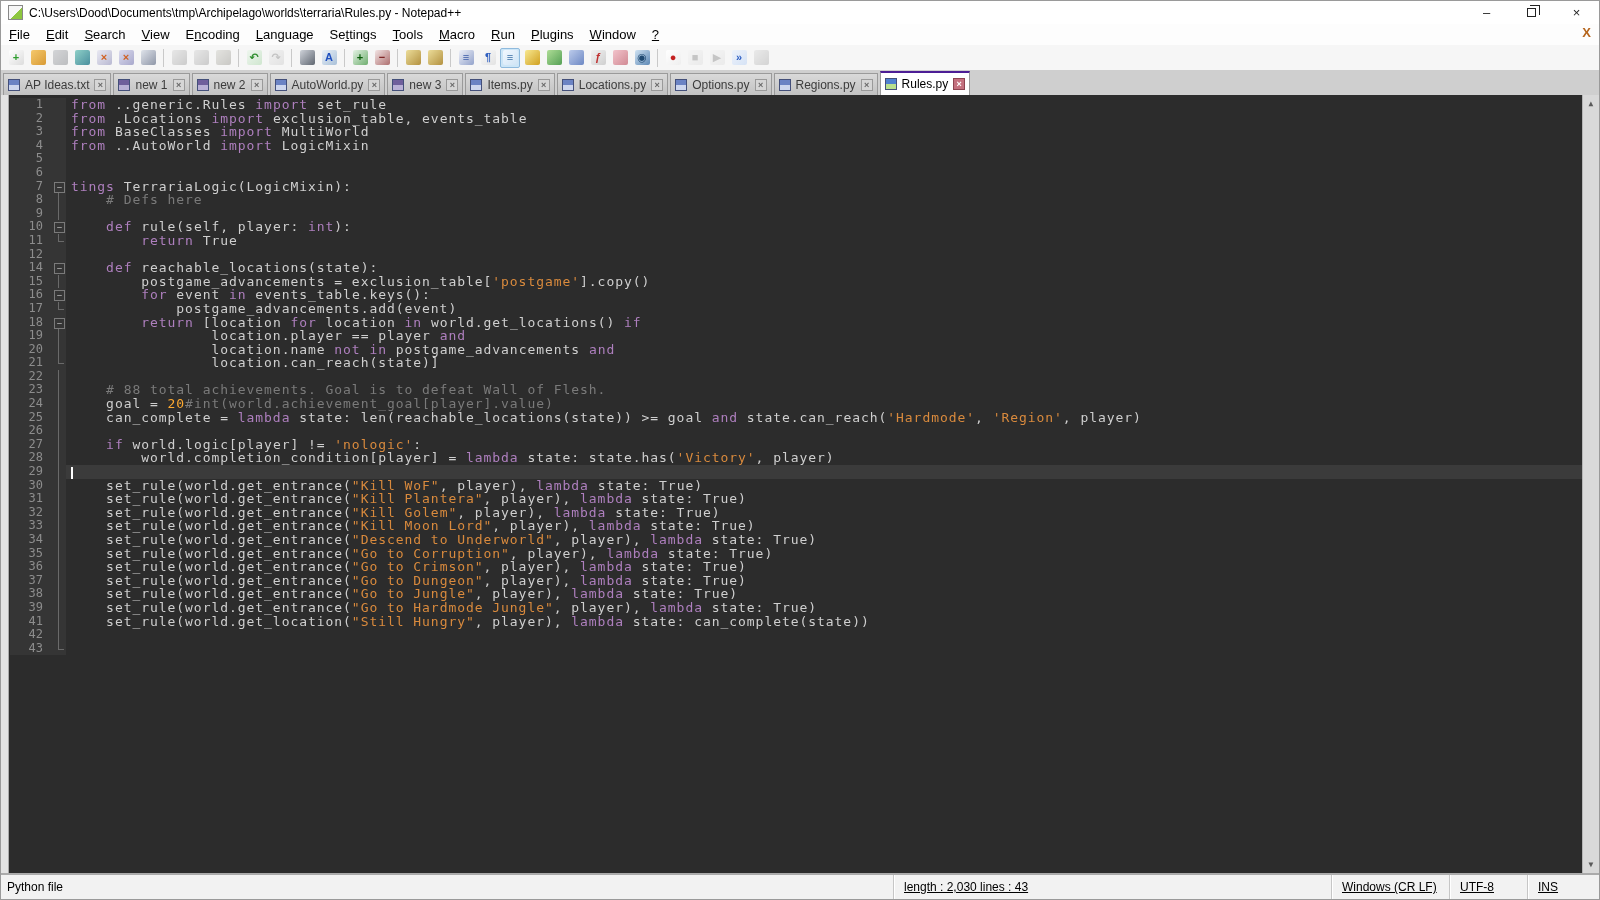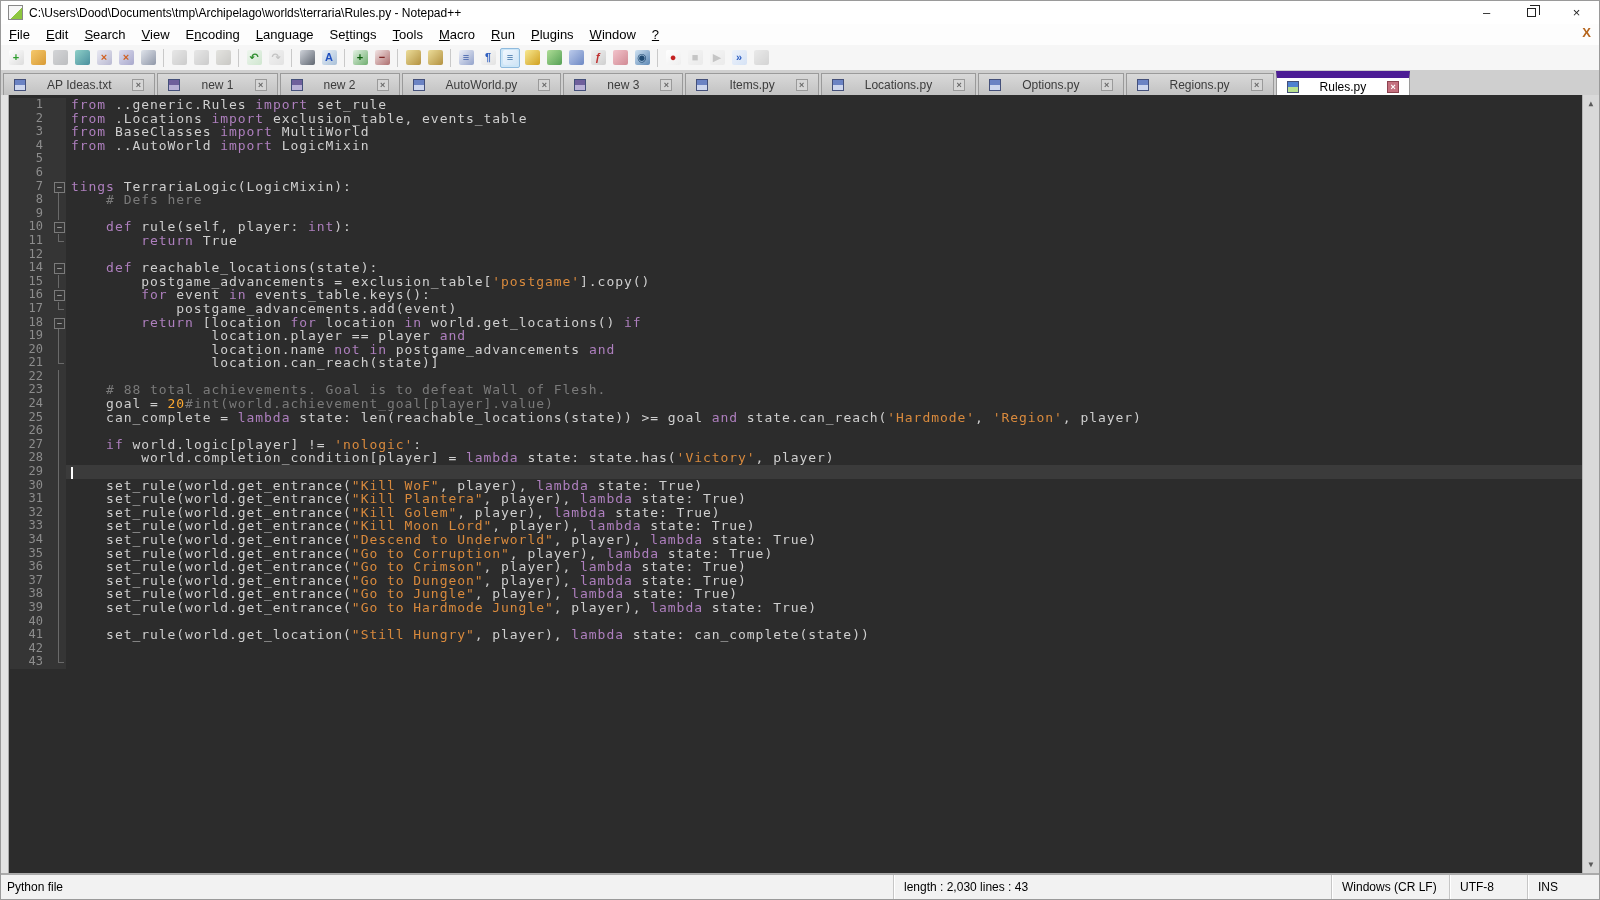--- a/index.html
+++ b/index.html
@@ -35,24 +35,24 @@
             justify-content:center; border:1px solid transparent; border-radius:2px; }
   .tb-ic { width:15px; height:15px; border-radius:2px; display:flex; align-items:center;
            justify-content:center; font-size:11px; font-weight:bold; line-height:1; }
   .tb-btn.disabled { opacity:.45; filter:grayscale(.8); }
   .tb-btn.active { background:#cde6f7; border:1px solid #8fbadd; }
   .tb-sep { width:1px; height:18px; background:#c9c9c9; margin:0 4px; }
 
   
   .tabbar { height:25px; background:#cfcfcf; display:flex; align-items:flex-end;
             padding-left:2px; flex:0 0 auto; }
-  .tab { display:inline-flex; align-items:center; gap:21px; height:22px; padding:0 10px;
+  .tab { display:inline-flex; align-items:center; gap:5px; height:22px; padding:0 4px;
          margin-right:2px; font-size:12px; color:#3c3c3c;
          background:linear-gradient(#d9d9d9,#c2c2c2); border:1px solid #9a9a9a; border-bottom:none; }
-  .tab.active { background:#ffffff; color:#000; height:24px; border-top:7px solid #4c1d95; }
+  .tab.active { background:#ffffff; color:#000; height:24px; border-top:2px solid #4c1d95; }
   .floppy { width:12px; height:12px; border:1px solid #44507a; }
   .tab-x { width:12px; height:12px; border:1px solid #9a9a9a; background:#d6d6d6; color:#666;
            font-size:9px; line-height:10px; text-align:center; font-weight:bold; }
   .tab.active .tab-x { background:#c4707e; border-color:#8e4350; color:#fff; }
 
   
   .editor { flex:1 1 auto; position:relative; background:#2c2c2c; overflow:hidden;
             font-family:"DejaVu Sans Mono","Liberation Mono",monospace; }
   .ed-leftstrip { position:absolute; left:0; top:0; bottom:0; width:8px; background:#e3e3e3;
                   border-right:1px solid #aaa; }
@@ -75,21 +75,21 @@
 
   .vscroll { position:absolute; right:0; top:0; bottom:0; width:17px; background:#d9d9d9;
              border-left:1px solid #b5b5b5; display:flex; flex-direction:column;
              justify-content:space-between; align-items:center; }
   .vs-arrow { font-size:8px; color:#5a5a5a; padding:4px 0; }
 
   
   .statusbar { height:26px; background:#f2f2f2; border-top:2px solid #ababab; display:flex;
                align-items:stretch; font-size:12px; color:#000; flex:0 0 auto; }
   .seg { display:flex; align-items:center; padding:0 10px; white-space:nowrap; }
-  .seg + .seg { border-left:1px solid #c6c6c6; box-shadow:inset 1px 0 0 #fff; }
+  .seg + .seg { border-left:1px solid #c6c6c6; box-shadow:inset 1px 0 0 #fff;text-decoration:underline; }
   .seg-filetype { flex:1 1 auto; padding-left:6px; }
   .seg-length { flex:0 0 222px; } .seg-pos { flex:0 0 216px;margin-top:32px; } .seg-eol { flex:0 0 118px; }
   .seg-enc { flex:0 0 78px; } .seg-ins { flex:0 0 72px; }
 </style>
 </head>
 <body>
 
 <div id="window">
 
   <div class="titlebar">
@@ -467,25 +467,20 @@
           <span class="ln">38</span>
           <span class="fold v"></span>
           <span class="code"><span class="tok-d">    set_rule(world.get_entrance(</span><span class="tok-s">"Go to Jungle"</span><span class="tok-d">, player), </span><span class="tok-k">lambda</span><span class="tok-d"> state: True)</span></span>
         </div>
         <div class="ed-row">
           <span class="ln">39</span>
           <span class="fold v"></span>
           <span class="code"><span class="tok-d">    set_rule(world.get_entrance(</span><span class="tok-s">"Go to Hardmode Jungle"</span><span class="tok-d">, player), </span><span class="tok-k">lambda</span><span class="tok-d"> state: True)</span></span>
         </div>
         <div class="ed-row">
-          <span class="ln">40</span>
-          <span class="fold v"></span>
-          <span class="code"></span>
-        </div>
-        <div class="ed-row">
           <span class="ln">41</span>
           <span class="fold v"></span>
           <span class="code"><span class="tok-d">    set_rule(world.get_location(</span><span class="tok-s">"Still Hungry"</span><span class="tok-d">, player), </span><span class="tok-k">lambda</span><span class="tok-d"> state: can_complete(state))</span></span>
         </div>
         <div class="ed-row">
           <span class="ln">42</span>
           <span class="fold v"></span>
           <span class="code"></span>
         </div>
         <div class="ed-row">

